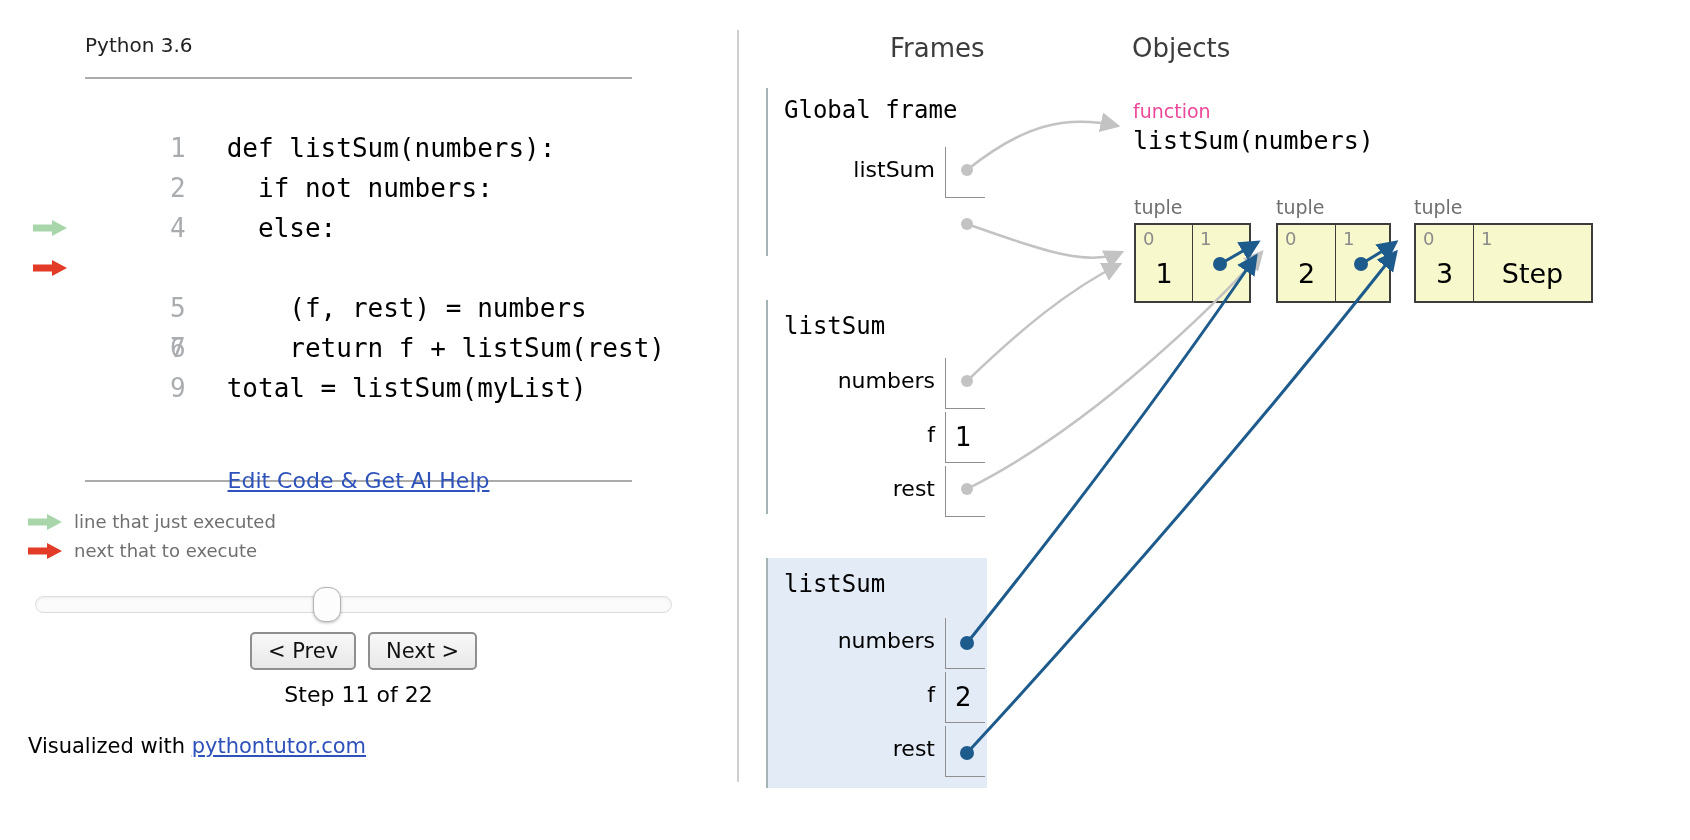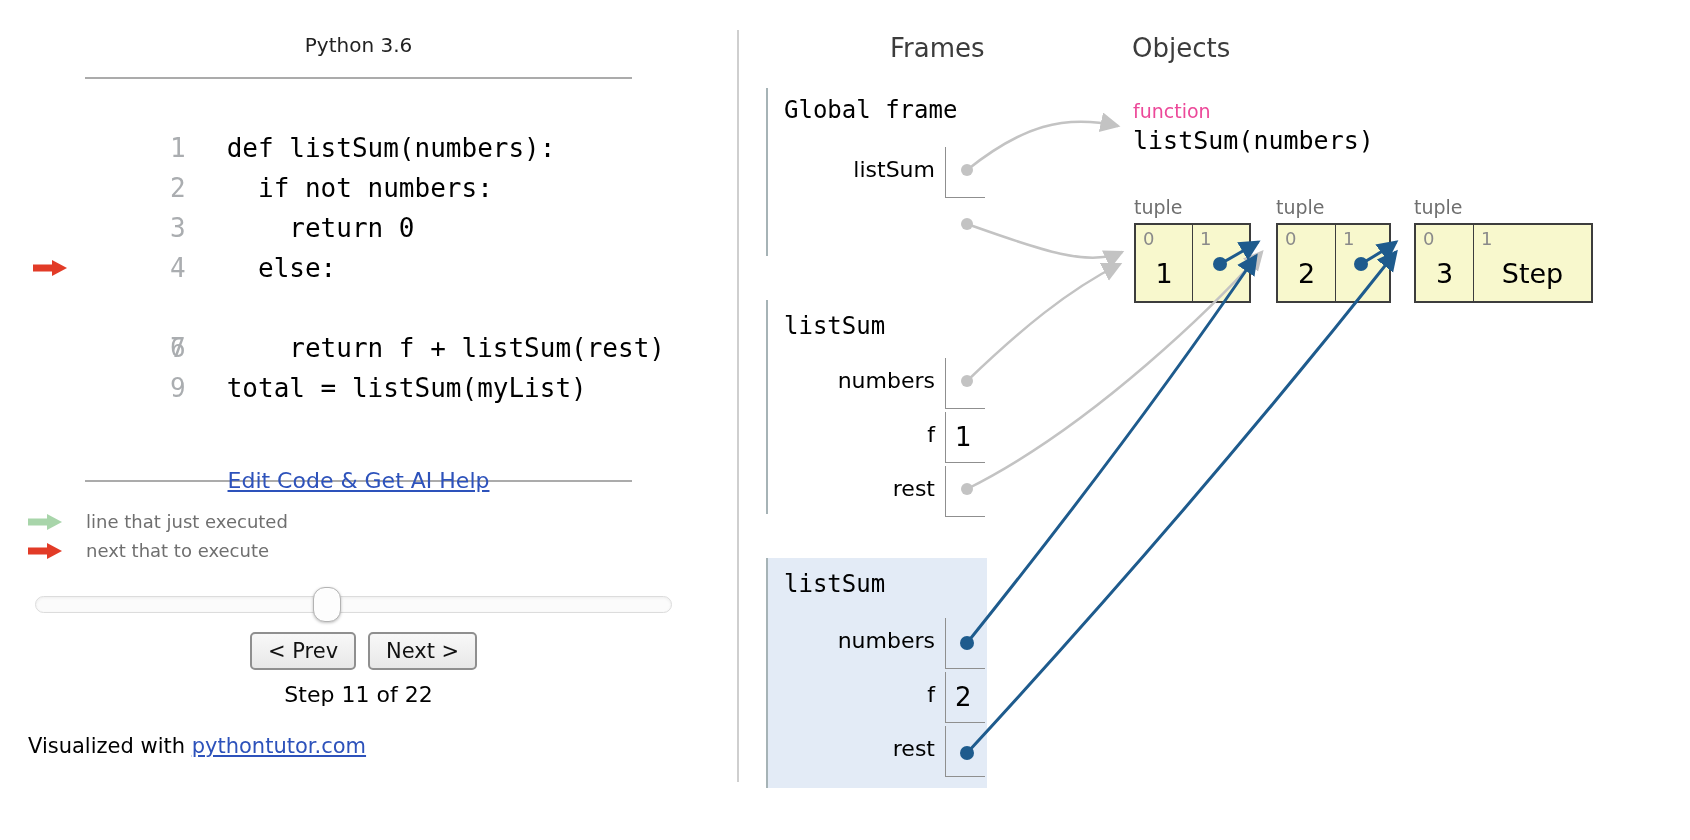--- a/index.html
+++ b/index.html
@@ -1,33 +1,33 @@
 <!DOCTYPE html>
 <html><head>
 <meta charset="utf-8">
 <style>
   html,body{margin:0;padding:0;background:#fff;}
   .stage{position:relative;width:1690px;height:840px;background:#fff;overflow:hidden;
          font-family:"DejaVu Sans","Liberation Sans",sans-serif;color:#111;}
 
   
   .code-panel{position:absolute;left:85px;top:30px;width:547px;}
-  .py-title{position:absolute;left:0;top:3px;width:100%;text-align:center;font-size:20px;color:#222;}
+  .py-title{position:absolute;left:0;top:3px;width:100%;font-size:20px;color:#222;}
   .rule{position:absolute;left:0;width:100%;height:2px;background:#ababab;}
   .code-lines{position:absolute;left:0;top:58px;width:100%;}
   .code-row{position:relative;height:40px;line-height:40px;white-space:pre;}
   .gutter-arrow{position:absolute;left:-52px;top:12px;width:36px;height:16px;}
   .lnum{display:inline-block;width:60px;text-align:right;color:#aaadb0;font-size:26px;
         font-family:"DejaVu Sans Mono","Liberation Mono",monospace;vertical-align:top;}
   .ctext{display:inline-block;padding-left:41px;font-size:26px;color:#000;
          font-family:"DejaVu Sans Mono","Liberation Mono",monospace;vertical-align:top;}
   .edit-link-wrap{position:absolute;left:0;top:438px;width:100%;text-align:center;}
   a.blue-link{color:#2d52bb;text-decoration:underline;font-size:22px;cursor:pointer;}
 
-  .legend-row{position:absolute;display:flex;align-items:center;gap:22px;}
+  .legend-row{position:absolute;display:flex;align-items:center;gap:10px;}
   .legend-label{font-size:18px;color:#6f6f6f;}
 
   .slider-track{position:absolute;left:35px;top:596px;width:635px;height:15px;border:1px solid #dcdcdc;
                 border-radius:9px;background:#fbfbfb;box-shadow:inset 0 1px 3px rgba(0,0,0,0.06);}
   .slider-thumb{position:absolute;left:313px;top:587px;width:26px;height:33px;border:1px solid #b3b3b3;
                 border-radius:12px;background:#fdfdfd;box-shadow:0 1px 3px rgba(0,0,0,0.25);}
   .nav-btn{position:absolute;top:632px;height:38px;padding:0 16px;font-size:21px;color:#111;
            background:linear-gradient(#f8f8f8,#e8e8e8);border:2px solid #8f8f8f;border-radius:5px;
            font-family:"DejaVu Sans","Liberation Sans",sans-serif;}
   .step-text{position:absolute;left:85px;top:682px;width:547px;text-align:center;font-size:22px;color:#000;}
@@ -73,24 +73,27 @@
     <div class="rule" style="top:47px"></div>
 
     <div class="code-lines">
       <div class="code-row">
         <span class="lnum">1</span><span class="ctext">def listSum(numbers):</span>
       </div>
       <div class="code-row">
         <span class="lnum">2</span><span class="ctext">  if not numbers:</span>
       </div>
       <div class="code-row">
-        <span class="lnum">3</span><span class="ctext">    return 0</span>
-      </div>
-      <div class="code-row">
         <span class="lnum">4</span><span class="ctext">  else:</span>
+      </div>
+      <div class="code-row">
+        <svg class="gutter-arrow" viewBox="0 0 36 16">
+            <path d="M0,4.5 h19 v-4.5 l15,8 -15,8 v-4.5 h-19 z" fill="#a8d5aa"></path>
+          </svg>
+        <span class="lnum">5</span><span class="ctext">    (f, rest) = numbers</span>
       </div>
       <div class="code-row">
         <svg class="gutter-arrow" viewBox="0 0 36 16">
             <path d="M0,4.5 h19 v-4.5 l15,8 -15,8 v-4.5 h-19 z" fill="#e23b27"></path>
           </svg>
         <span class="lnum">6</span><span class="ctext">    return f + listSum(rest)</span>
       </div>
       <div class="code-row">
         <span class="lnum">7</span><span class="ctext"></span>
       </div>

